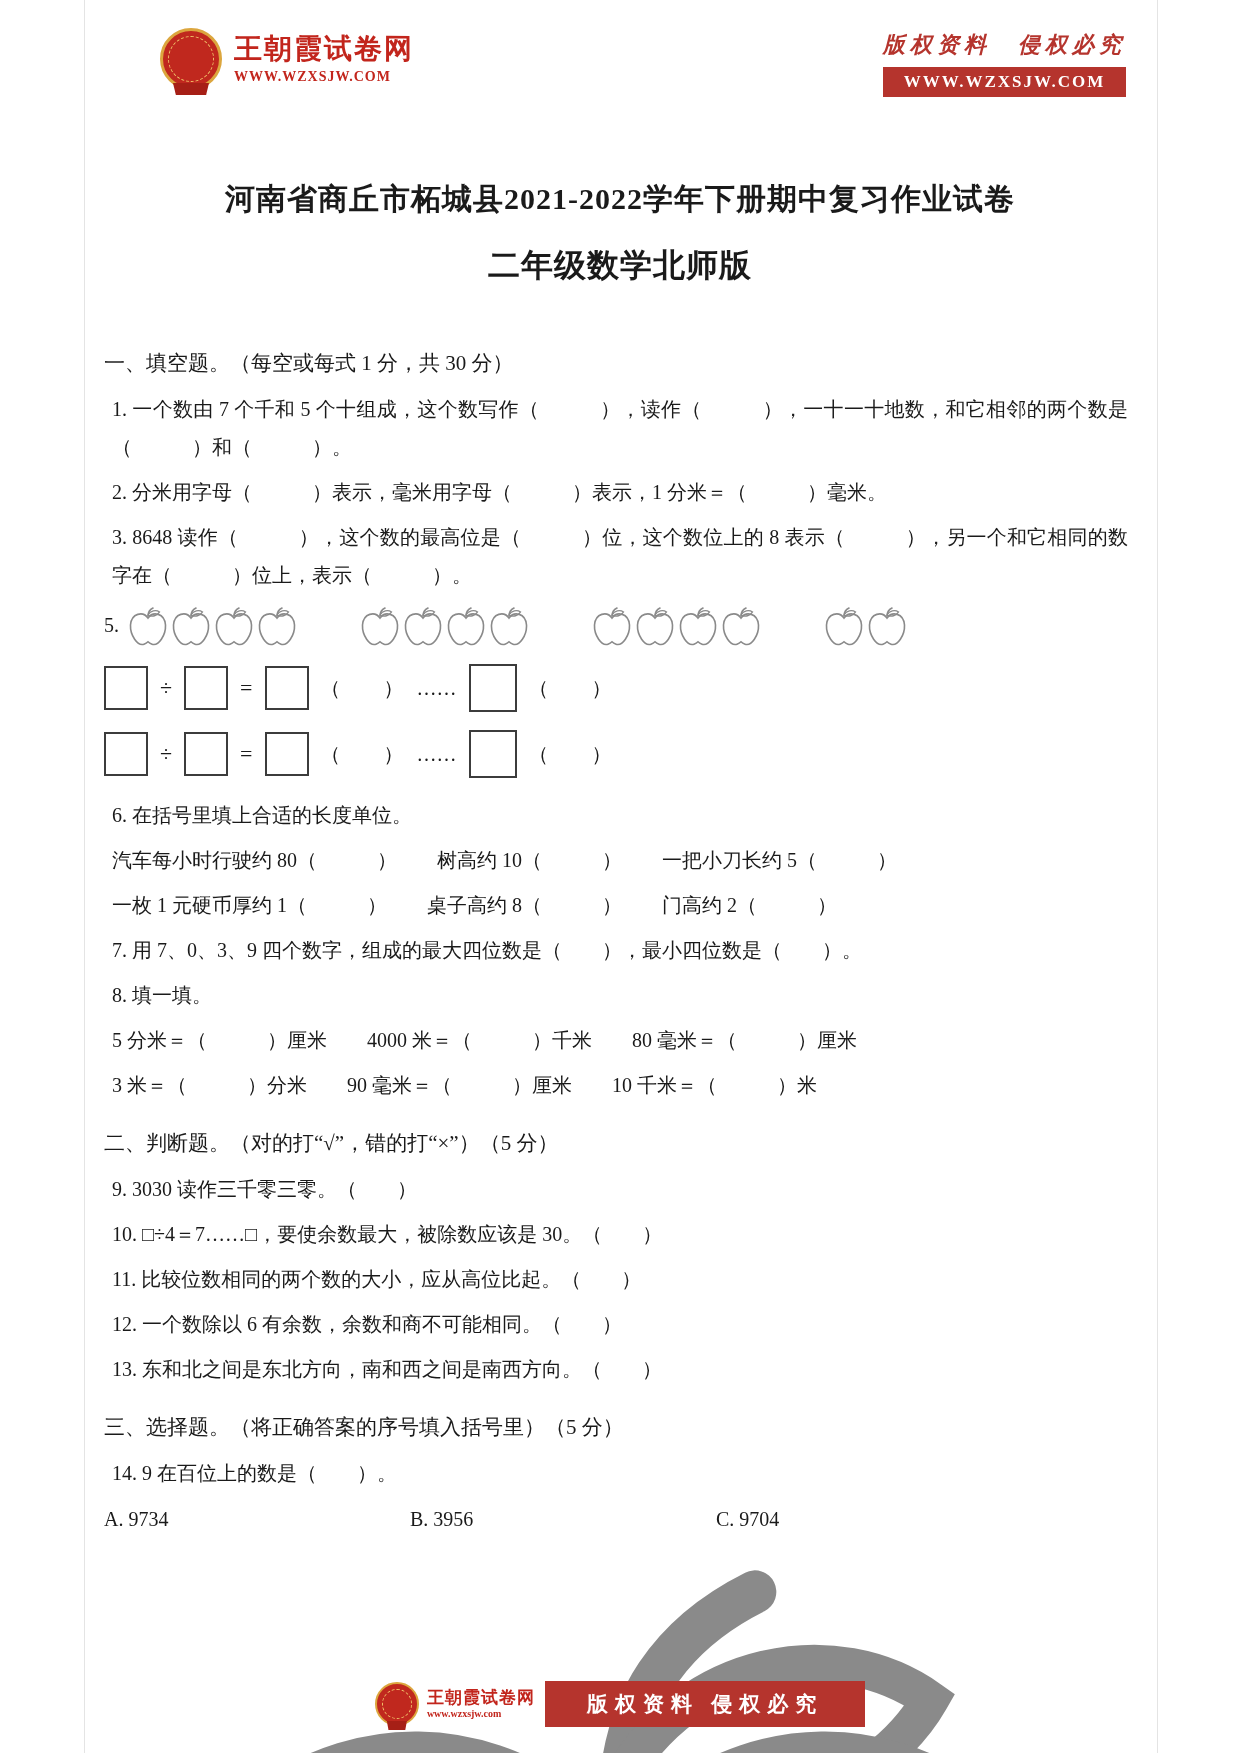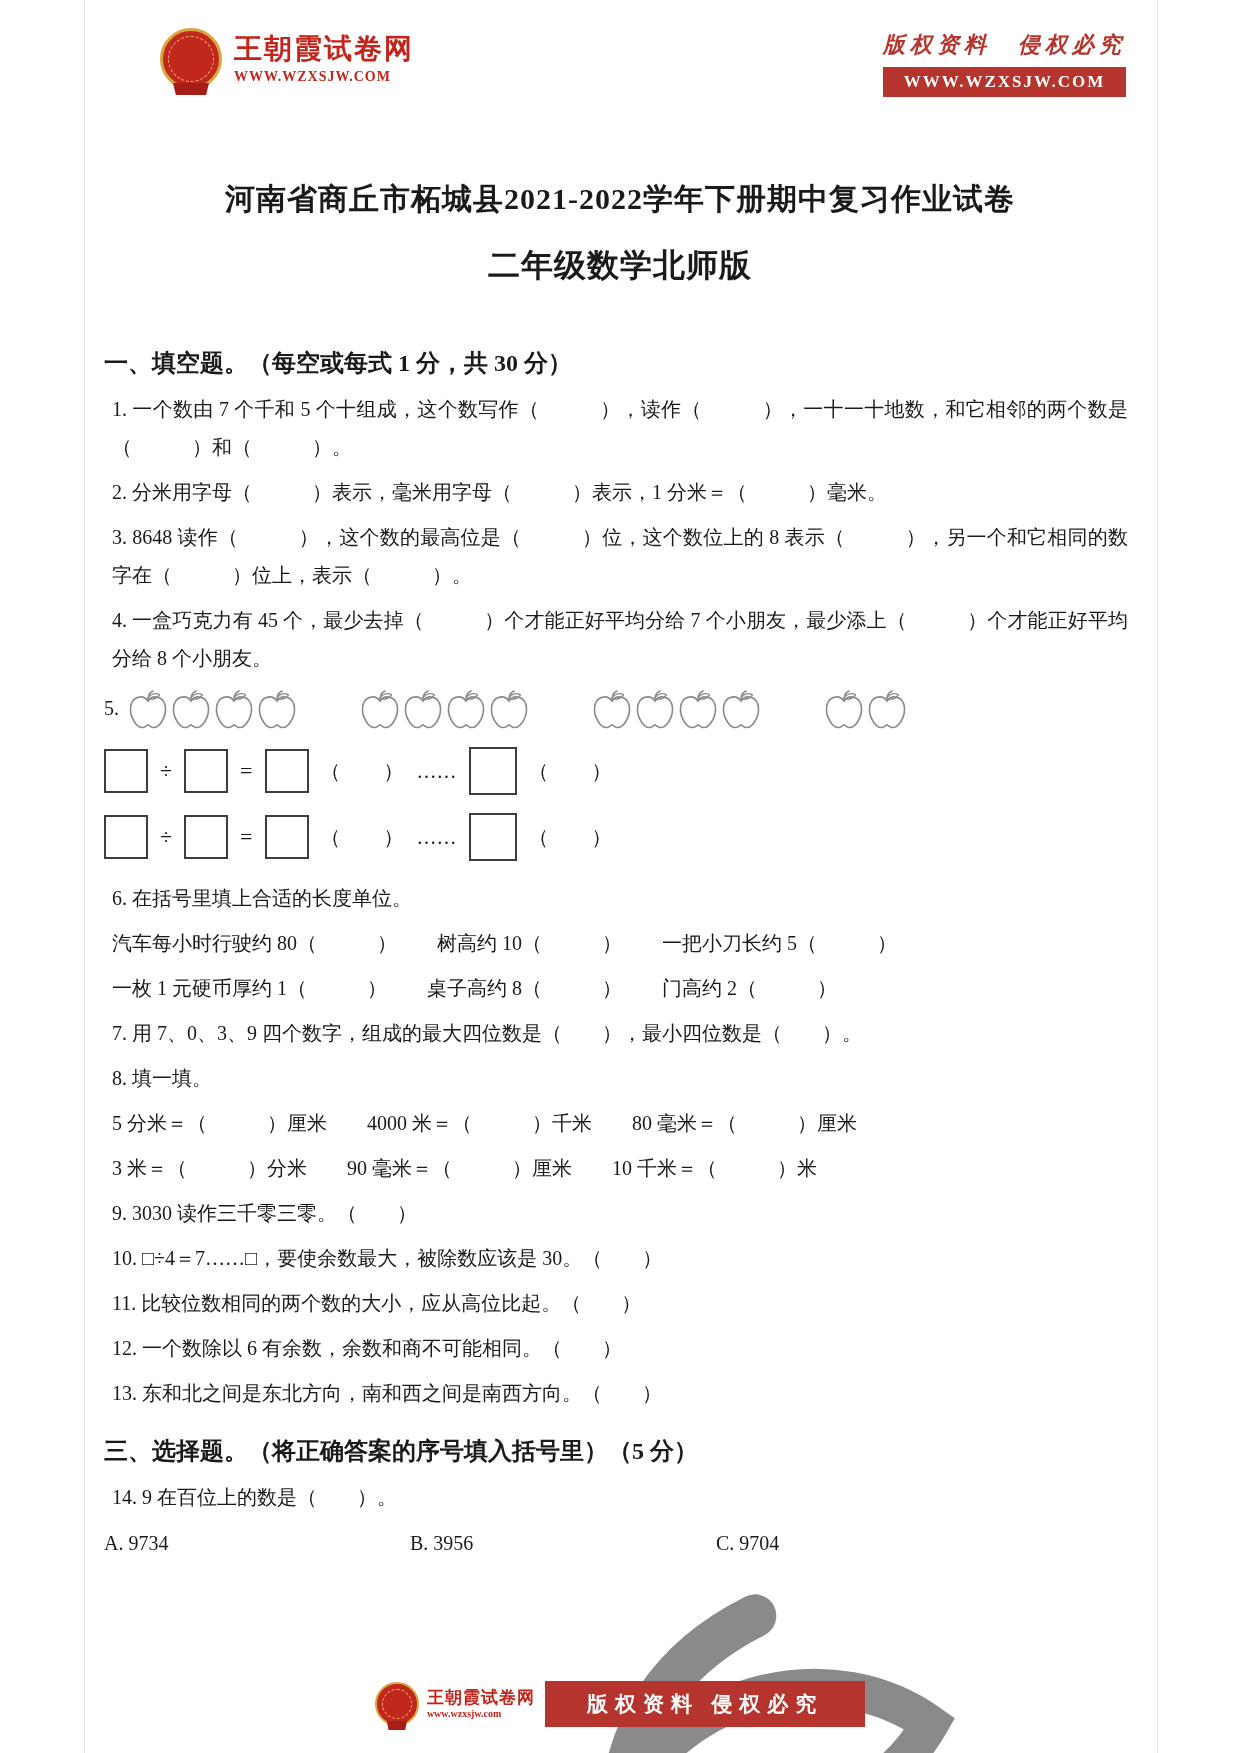--- a/index.html
+++ b/index.html
@@ -29,21 +29,21 @@
   .copyright-band{margin-top:7px;background:#b5342d;color:#ffffff;font-size:17px;font-weight:bold;
         padding:5px 16px;letter-spacing:2px;display:block;}
 
   
   .title-block{text-align:center;margin-top:82px;}
   .title-line1{font-size:30px;font-weight:bold;letter-spacing:1px;}
   .title-line2{font-size:32px;font-weight:bold;margin-top:24px;letter-spacing:1px;}
 
   
   .content{margin-top:56px;font-size:20px;line-height:38px;}
-  .sec-heading{font-size:24px;font-weight:bold;margin:20px 0 8px;}
+  .sec-heading{font-size:21px;font-weight:normal;margin:20px 0 8px;}
   .content p{margin:7px 8px;text-align:justify;}
   .plain{text-align:left !important;}
 
   
   .apples-line{display:flex;align-items:center;margin:12px 0 10px;}
   .q5-label{margin-right:6px;align-self:flex-start;}
   .apple-row{display:flex;align-items:center;flex:1;}
   .apple-group{display:flex;margin-right:60px;}
   .apple-group:last-child{margin-right:0;}
   .apple-group svg{width:46px;height:44px;margin-right:-3px;display:block;}
@@ -98,21 +98,20 @@
     <div class="title-line1">河南省商丘市柘城县2021-2022学年下册期中复习作业试卷</div>
     <div class="title-line2">二年级数学北师版</div>
   </div>
 
   <div class="content">
 
     <div class="sec-heading">一、填空题。（每空或每式 1 分，共 30 分）</div>
     <p>1. 一个数由 7 个千和 5 个十组成，这个数写作（　　　），读作（　　　），一十一十地数，和它相邻的两个数是（　　　）和（　　　）。</p>
     <p>2. 分米用字母（　　　）表示，毫米用字母（　　　）表示，1 分米＝（　　　）毫米。</p>
     <p>3. 8648 读作（　　　），这个数的最高位是（　　　）位，这个数位上的 8 表示（　　　），另一个和它相同的数字在（　　　）位上，表示（　　　）。</p>
-    <p>4. 一盒巧克力有 45 个，最少去掉（　　　）个才能正好平均分给 7 个小朋友，最少添上（　　　）个才能正好平均分给 8 个小朋友。</p>
 
     <div class="apples-line">
       <span class="q5-label">5.</span>
       <div class="apple-row" id="apples-row">
           <div class="apple-group">
             <svg xmlns="http://www.w3.org/2000/svg" viewBox="0 0 46 44">
   <path d="M23 10 C23 6 25 3.5 28 2" fill="none" stroke="#8a8a8a" stroke-width="1.6" stroke-linecap="round"></path>
   <path d="M23 9 C25.5 4.5 31 3.5 34.5 6 C32.5 9.5 27 11.5 23 9 Z" fill="none" stroke="#8a8a8a" stroke-width="1.4"></path>
   <path d="M23 12 C18 5 6.5 7 5.5 19 C5 29 12.5 40.5 19 38.2 C20.8 37.6 22 36.8 23 35.8 C24 36.8 25.2 37.6 27 38.2 C33.5 40.5 41 29 40.5 19 C39.5 7 28 5 23 12 Z" fill="none" stroke="#8a8a8a" stroke-width="1.6"></path>
 </svg>
@@ -216,20 +215,21 @@
     </div>
 
     <p>6. 在括号里填上合适的长度单位。</p>
     <p class="plain">汽车每小时行驶约 80（　　　）　　树高约 10（　　　）　　一把小刀长约 5（　　　）</p>
     <p class="plain">一枚 1 元硬币厚约 1（　　　）　　桌子高约 8（　　　）　　门高约 2（　　　）</p>
     <p>7. 用 7、0、3、9 四个数字，组成的最大四位数是（　　），最小四位数是（　　）。</p>
     <p>8. 填一填。</p>
     <p class="plain">5 分米＝（　　　）厘米　　4000 米＝（　　　）千米　　80 毫米＝（　　　）厘米</p>
     <p class="plain">3 米＝（　　　）分米　　90 毫米＝（　　　）厘米　　10 千米＝（　　　）米</p>
 
+    <div class="sec-heading">二、判断题。（对的打“√”，错的打“×”）（5 分）</div>
     <p class="plain">9. 3030 读作三千零三零。（　　）</p>
     <p class="plain">10. □÷4＝7……□，要使余数最大，被除数应该是 30。（　　）</p>
     <p class="plain">11. 比较位数相同的两个数的大小，应从高位比起。（　　）</p>
     <p class="plain">12. 一个数除以 6 有余数，余数和商不可能相同。（　　）</p>
     <p class="plain">13. 东和北之间是东北方向，南和西之间是南西方向。（　　）</p>
 
     <div class="sec-heading">三、选择题。（将正确答案的序号填入括号里）（5 分）</div>
     <p class="plain">14. 9 在百位上的数是（　　）。</p>
     <div class="options">
       <span>A.  9734</span>

